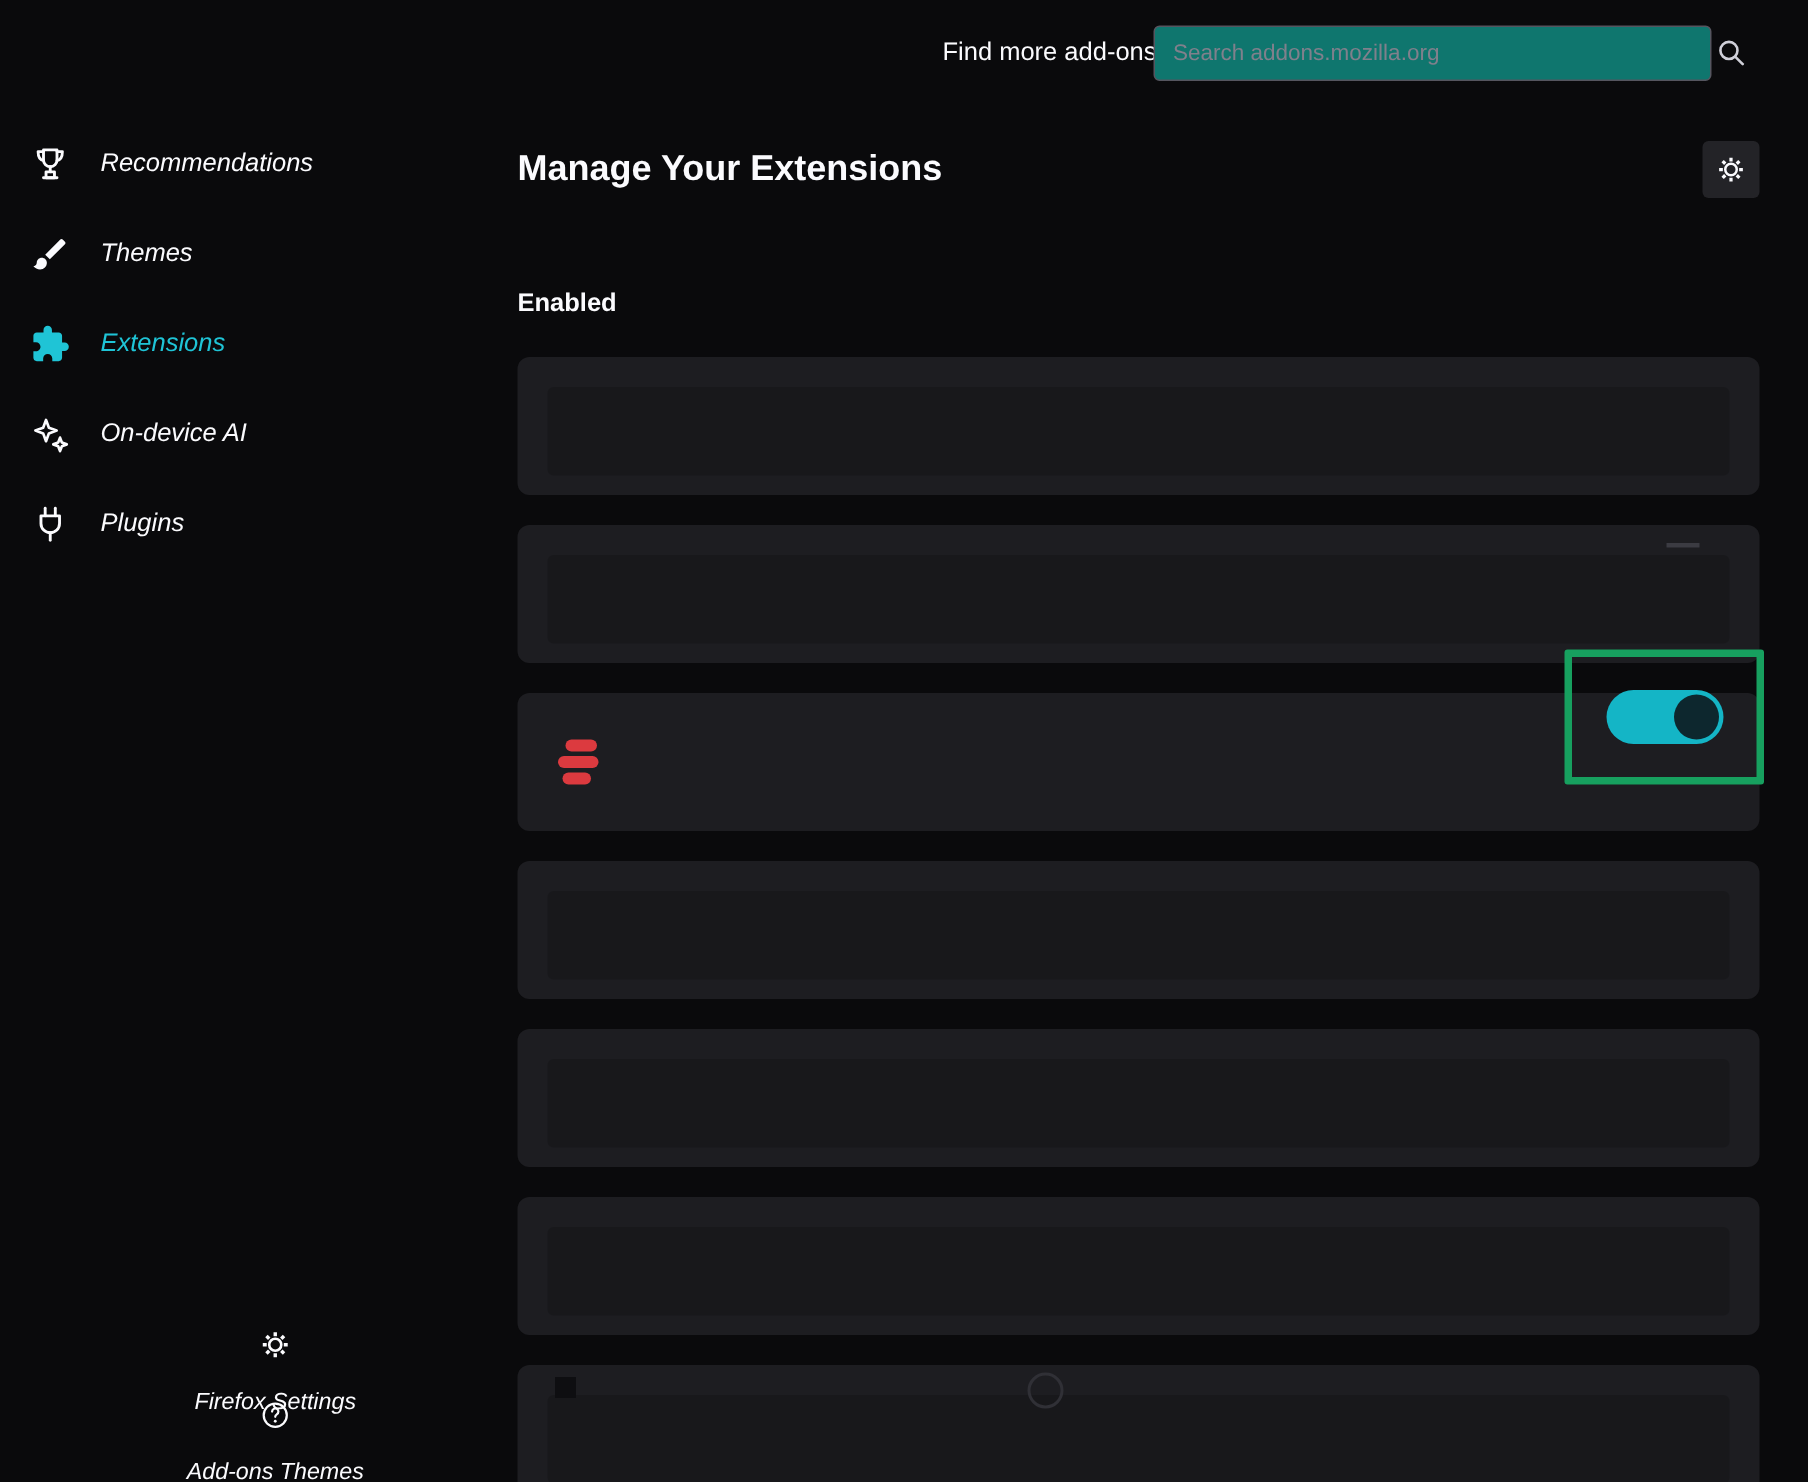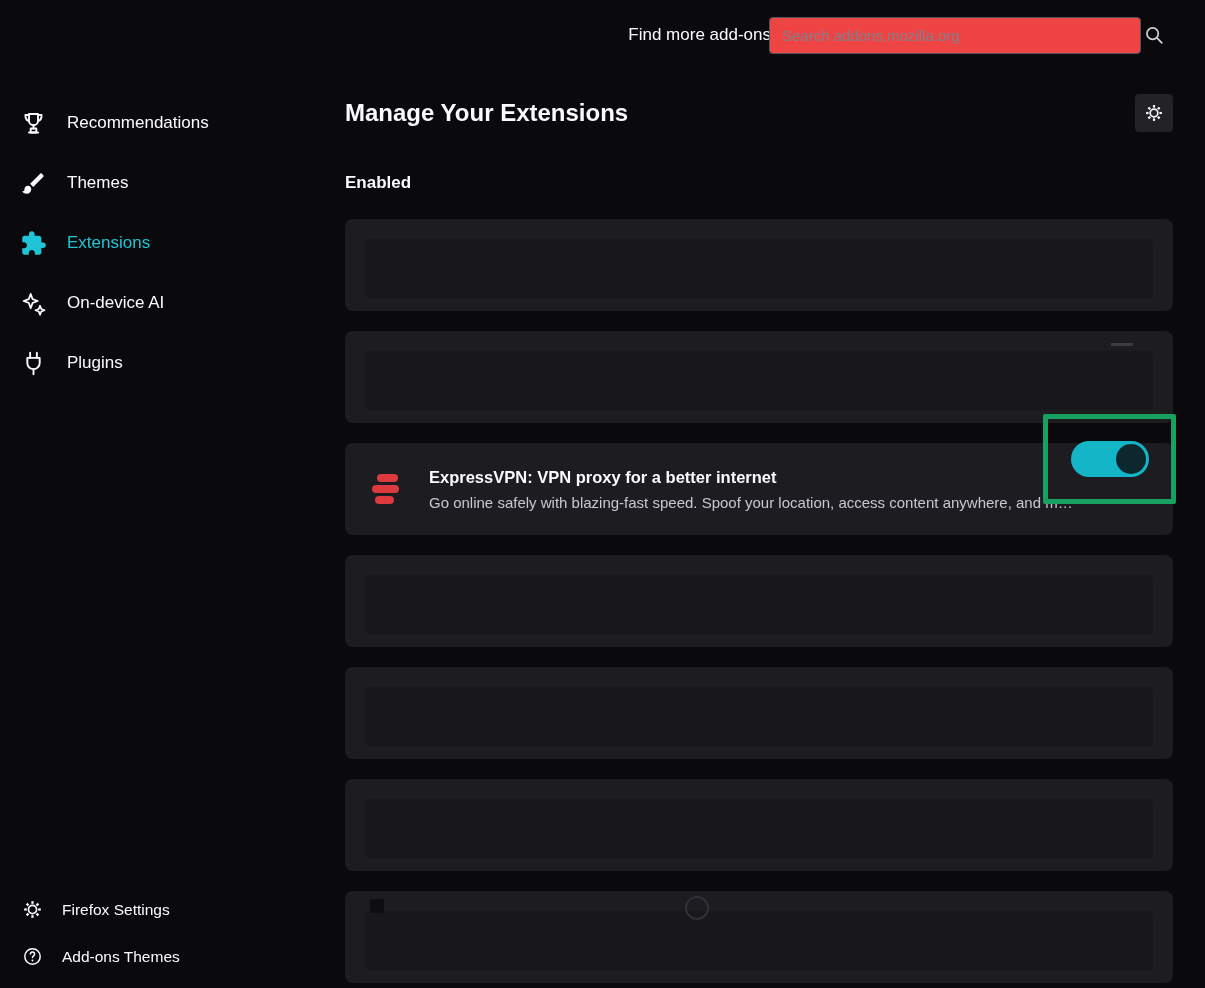--- a/index.html
+++ b/index.html
@@ -10,57 +10,57 @@
     font-family: "Liberation Sans", sans-serif;
   }
   
   .topbar {
     position: absolute; top: 0; left: 0; right: 0; height: 70px;
     display: flex; align-items: center; justify-content: flex-end;
     padding-right: 38px; 
   }
   .find-label { font-size: 17px; color: #fbfbfe; margin-right: -2px; }
   .search-input {
-    width: 372px; height: 37px; background: #ef4444;
+    width: 372px; height: 37px; background: #0f766e;
     border: 1px solid #55555f; border-radius: 4px;
     color: #fbfbfe; font-size: 15px; padding: 0 12px;
     font-family: "Liberation Sans", sans-serif; outline: none;
   }
   .search-input::placeholder { color: #80808c; }
   .search-btn {
     width: 26px; height: 26px; background: none; border: none; cursor: pointer;
     display: flex; align-items: center; justify-content: center; padding: 0;
   }
   .icon svg { width: 100%; height: 100%; display: block; }
   
-  .sidebar { position: absolute; top: 84px; left: 0; width: 345px; bottom: 0; }
+  .sidebar { position: absolute; top: 70px; left: 0; width: 345px; bottom: 0; font-style: italic; }
   .nav { padding-top: 9px; }
   .nav-item {
     height: 60px; display: flex; align-items: center; gap: 20px;
     padding-left: 20px; cursor: pointer; font-size: 17px; color: #fbfbfe;
   }
   .nav-item .icon { width: 27px; height: 27px; flex: 0 0 auto; }
   .nav-item.active { color: #1fc4d6; }
   .sidebar-footer { position: absolute; bottom: 8px; left: 0; right: 0; }
   .footer-item {
     height: 47px; display: flex; align-items: center; gap: 19px;
-    padding-left: 22px; font-size: 15.5px; cursor: pointer; color: #fbfbfe;
+    padding-left: 22px; font-size: 15.5px; cursor: pointer; color: #fbfbfe; flex-direction: column;
   }
   .footer-item .icon { width: 21px; height: 21px; flex: 0 0 auto; }
   
   .main { position: absolute; left: 345px; top: 70px; right: 0; bottom: 0; padding-right: 32px; }
   .main-header { position: relative; margin-top: 24px; height: 38px; }
   .page-title { font-size: 24px; font-weight: 700; line-height: 38px; }
   .options-btn {
     position: absolute; right: 0; top: 0; width: 38px; height: 38px;
     background: #232327; border: none; border-radius: 4px; cursor: pointer;
     display: flex; align-items: center; justify-content: center;
   }
   .options-btn .icon { width: 20px; height: 20px; }
-  .section-heading { margin-top: 41px; font-size: 17px; font-weight: 700; line-height: 20px; }
+  .section-heading { margin-top: 60px; font-size: 17px; font-weight: 700; line-height: 20px; }
   .cards { position: relative; margin-top: 26px; }
   .card {
     position: relative; height: 92px; border-radius: 8px;
     background: #1d1d21; margin-bottom: 20px; cursor: pointer;
   }
   .card-inner {
     position: absolute; left: 20px; right: 20px; top: 20px; bottom: 13px;
     background: rgba(0,0,0,0.16); border-radius: 4px;
   }
   .redact-dash { position: absolute; right: 40px; top: 12px; width: 22px; height: 3px; background: #3b3b42; }
@@ -233,24 +233,20 @@
       </div>
 
       <div class="card ext-card">
         <span class="ext-icon icon">
           <svg viewBox="0 0 42 42">
             <rect x="12" y="6" width="21" height="8" rx="4" fill="#dc3a3f"></rect>
             <rect x="7" y="17" width="27" height="8" rx="4" fill="#dc3a3f"></rect>
             <rect x="10" y="28" width="19" height="8" rx="4" fill="#dc3a3f"></rect>
           </svg>
         </span>
-        <div class="ext-text">
-          <div class="ext-name">ExpressVPN: VPN proxy for a better internet</div>
-          <div class="ext-desc">Go online safely with blazing-fast speed. Spoof your location, access content anywhere, and m…</div>
-        </div>
       </div>
 
       <div class="card">
         <div class="card-inner"></div>
       </div>
 
       <div class="card">
         <div class="card-inner"></div>
       </div>
 

